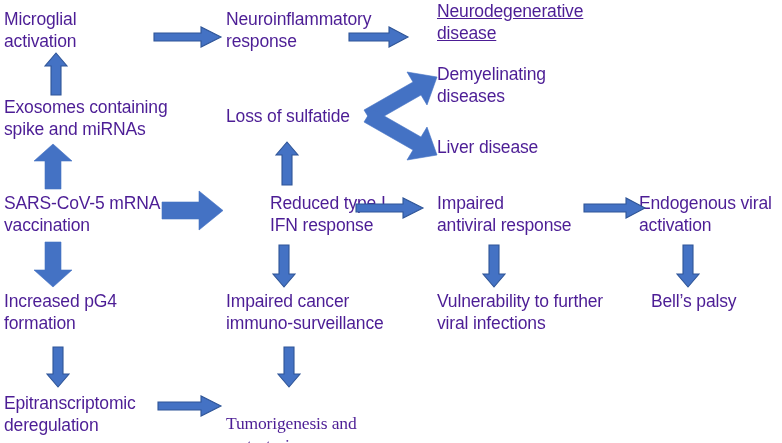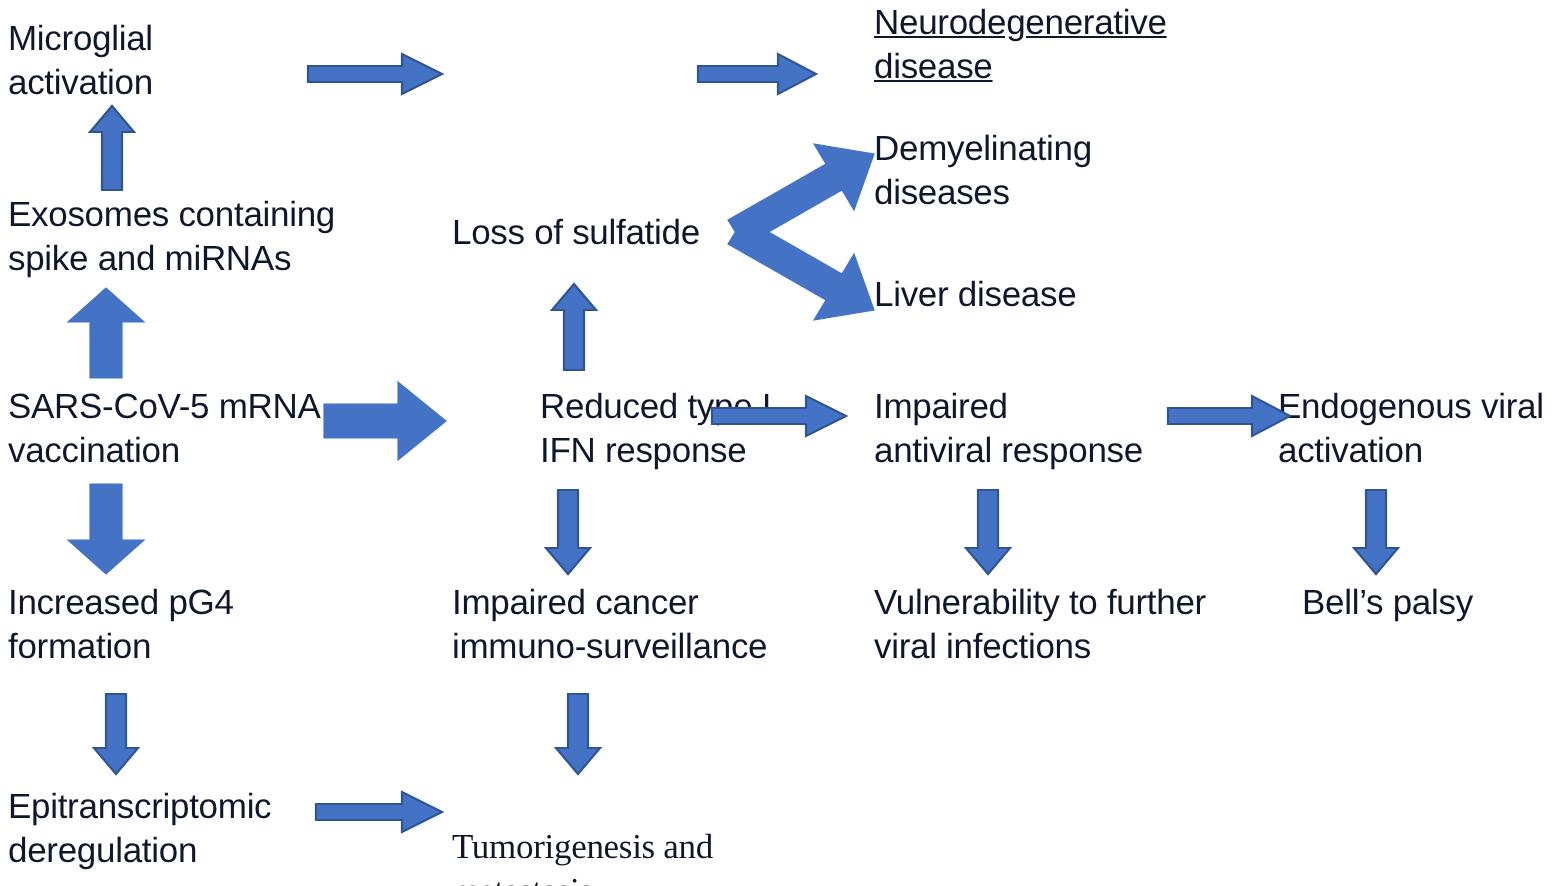--- a/index.html
+++ b/index.html
@@ -15,40 +15,42 @@
     width: 782px;
     height: 443px;
     background: #ffffff;
     overflow: hidden;
   }
   .node {
     position: absolute;
     font-family: "Liberation Sans", sans-serif;
     font-size: 17.5px;
     line-height: 22px;
-    color: #0f172a;
+    color: #4c1d95;
     white-space: pre-line;
     letter-spacing: -0.15px;
   }
   .arrow {
     position: absolute;
   }
   .arrow svg {
     display: block;
     overflow: visible;
   }
 </style>
 </head>
 <body>
 
 <div id="diagram">
 
   <div class="node" style="left:4px; top:8px; width:150px;">Microglial
 activation</div>
 
+  <div class="node" style="left:226px; top:8px; width:190px;">Neuroinflammatory
+response</div>
 
   <div class="node" style="left:437px; top:0; width:190px;text-decoration:underline;">Neurodegenerative
 disease</div>
 
   <div class="node" style="left:4px; top:96px; width:210px;">Exosomes containing
 spike and miRNAs</div>
 
   <div class="node" style="left:226px; top:105px; width:170px;">Loss of sulfatide</div>
 
   <div class="node" style="left:437px; top:63px; width:170px;">Demyelinating

